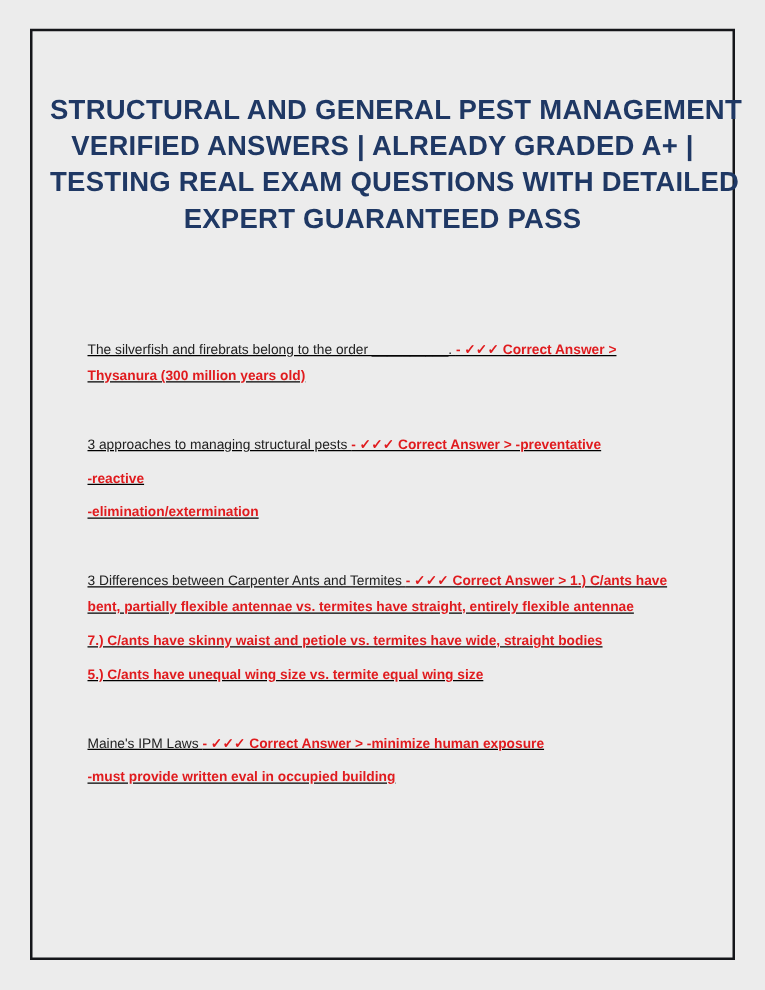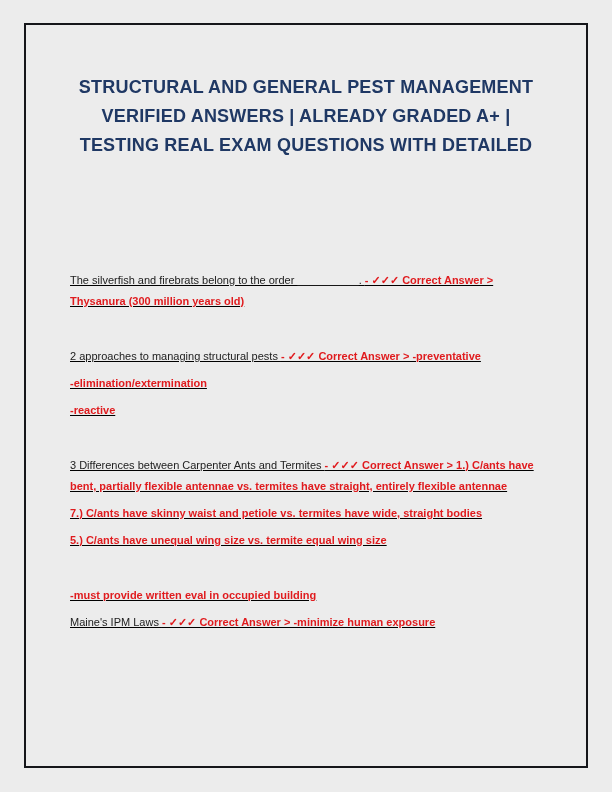--- a/index.html
+++ b/index.html
@@ -29,21 +29,21 @@
     box-sizing: border-box;
   }
   .title-block {
     position: absolute;
     left: 40px;
     right: 40px;
     top: 73px;
     text-align: center;
     color: var(--navy, #1f3864);
     font-weight: bold;
-    font-size: 18px;
+    font-size: 22px;
     line-height: 29px;
     letter-spacing: 0.2px;
   }
   .title-line {
     white-space: nowrap;
   }
   .qa-list {
     position: absolute;
     left: 70px;
     top: 270px;
@@ -68,33 +68,34 @@
 </style>
 </head>
 <body>
 
 <div class="sheet">
   <div class="inner-border"></div>
   <div class="title-block">
       <div class="title-line">STRUCTURAL AND GENERAL PEST MANAGEMENT</div>
       <div class="title-line">VERIFIED ANSWERS | ALREADY GRADED A+ |</div>
       <div class="title-line">TESTING REAL EXAM QUESTIONS WITH DETAILED</div>
+      <div class="title-line">EXPERT GUARANTEED PASS</div>
     </div>
   <div class="qa-list">
       <div class="qa-block">
         <p class="qa-line"><span class="q-text">The silverfish and firebrats belong to the order __________. </span><span class="a-text">- ✓✓✓ Correct Answer &gt; Thysanura (300 million years old)</span></p>
       </div>
       <div class="qa-block">
-        <p class="qa-line"><span class="q-text">2 approaches to managing structural pests </span><span class="a-text">- ✓✓✓ Correct Answer &gt; -preventative</span></p>
+        <p class="qa-line"><span class="q-text">3 approaches to managing structural pests </span><span class="a-text">- ✓✓✓ Correct Answer &gt; -preventative</span></p>
+        <p class="qa-line a-text">-reactive</p>
         <p class="qa-line a-text">-elimination/extermination</p>
-        <p class="qa-line a-text">-reactive</p>
       </div>
       <div class="qa-block">
         <p class="qa-line"><span class="q-text">3 Differences between Carpenter Ants and Termites </span><span class="a-text">- ✓✓✓ Correct Answer &gt; 1.) C/ants have bent, partially flexible antennae vs. termites have straight, entirely flexible antennae</span></p>
         <p class="qa-line a-text">7.) C/ants have skinny waist and petiole vs. termites have wide, straight bodies</p>
         <p class="qa-line a-text">5.) C/ants have unequal wing size vs. termite equal wing size</p>
       </div>
       <div class="qa-block">
+        <p class="qa-line"><span class="q-text">Maine's IPM Laws </span><span class="a-text">- ✓✓✓ Correct Answer &gt; -minimize human exposure</span></p>
         <p class="qa-line a-text">-must provide written eval in occupied building</p>
-        <p class="qa-line"><span class="q-text">Maine's IPM Laws </span><span class="a-text">- ✓✓✓ Correct Answer &gt; -minimize human exposure</span></p>
       </div>
     </div>
 </div>
 
 </body></html>

